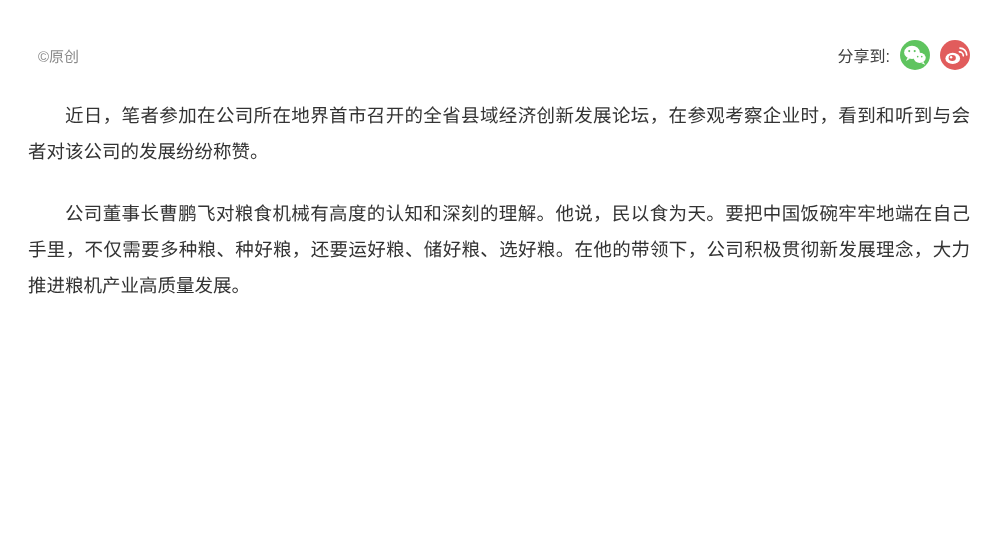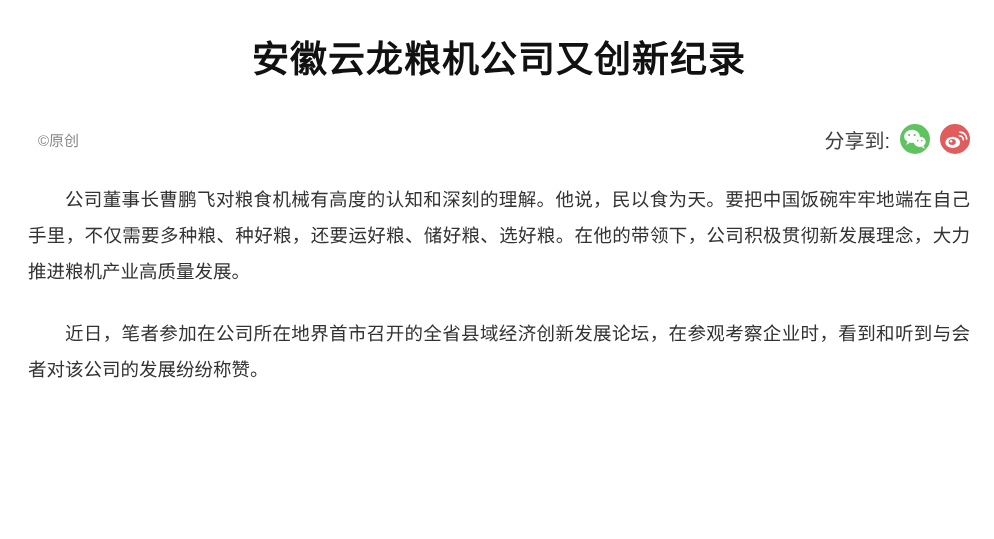--- a/index.html
+++ b/index.html
@@ -31,21 +31,21 @@
     height:30px;
   }
   .meta-left{
     display:flex;align-items:center;
     font-size:15px;color:var(--meta_gray);
     padding-left:10px;
     gap:20px;
   }
   .meta-left .pub{margin-left:16px;}
   .meta-right{display:flex;align-items:center;}
-  .share-label{font-size:20px;color:var(--share_label_color);}
+  .share-label{font-size:16px;color:var(--share_label_color);}
   .icon-circle{
     width:30px;height:30px;border-radius:50%;
     margin-left:10px;display:inline-flex;align-items:center;justify-content:center;
     cursor:pointer;
   }
   .icon-circle.wechat{background:var(--wechat_green);}
   .icon-circle.weibo{background:var(--weibo_red);}
   .icon-circle svg{display:block;width:30px;height:30px;}
   .wc-eye{fill:var(--wechat_green);}
   .wb-inner{fill:var(--weibo_red);}
@@ -56,21 +56,20 @@
     text-indent:2em;text-align:justify;
     margin-bottom:26px;
     word-break:break-all;
   }
 </style>
 </head>
 <body>
 
 <div class="page">
 
-  <h1 class="article-title">安徽云龙粮机公司又创新纪录</h1>
 
   <div class="meta-row">
     <div class="meta-left">
       <span>©原创</span>
     </div>
     <div class="meta-right">
       <span class="share-label">分享到:</span>
       <span class="icon-circle wechat">
         <svg viewBox="0 0 40 40" xmlns="http://www.w3.org/2000/svg" aria-hidden="true">
           <ellipse cx="16" cy="16.5" rx="10.5" ry="8.8" fill="#ffffff"></ellipse>
@@ -89,17 +88,17 @@
           <ellipse class="wb-inner" cx="16.3" cy="24" rx="4.9" ry="3.9"></ellipse>
           <circle cx="14.8" cy="23" r="1.6" fill="#ffffff"></circle>
           <path class="wb-wave" d="M25.8 15.8 a5.3 5.3 0 0 1 5.3 5.3"></path>
           <path class="wb-wave" d="M26.6 10.8 a9.2 9.2 0 0 1 9 9.1"></path>
         </svg>
       </span>
     </div>
   </div>
 
   <div class="article-body">
+    <p>近日，笔者参加在公司所在地界首市召开的全省县域经济创新发展论坛，在参观考察企业时，看到和听到与会者对该公司的发展纷纷称赞。</p>
     <p>公司董事长曹鹏飞对粮食机械有高度的认知和深刻的理解。他说，民以食为天。要把中国饭碗牢牢地端在自己手里，不仅需要多种粮、种好粮，还要运好粮、储好粮、选好粮。在他的带领下，公司积极贯彻新发展理念，大力推进粮机产业高质量发展。</p>
-    <p>近日，笔者参加在公司所在地界首市召开的全省县域经济创新发展论坛，在参观考察企业时，看到和听到与会者对该公司的发展纷纷称赞。</p>
   </div>
 
 </div>
 
 </body></html>

